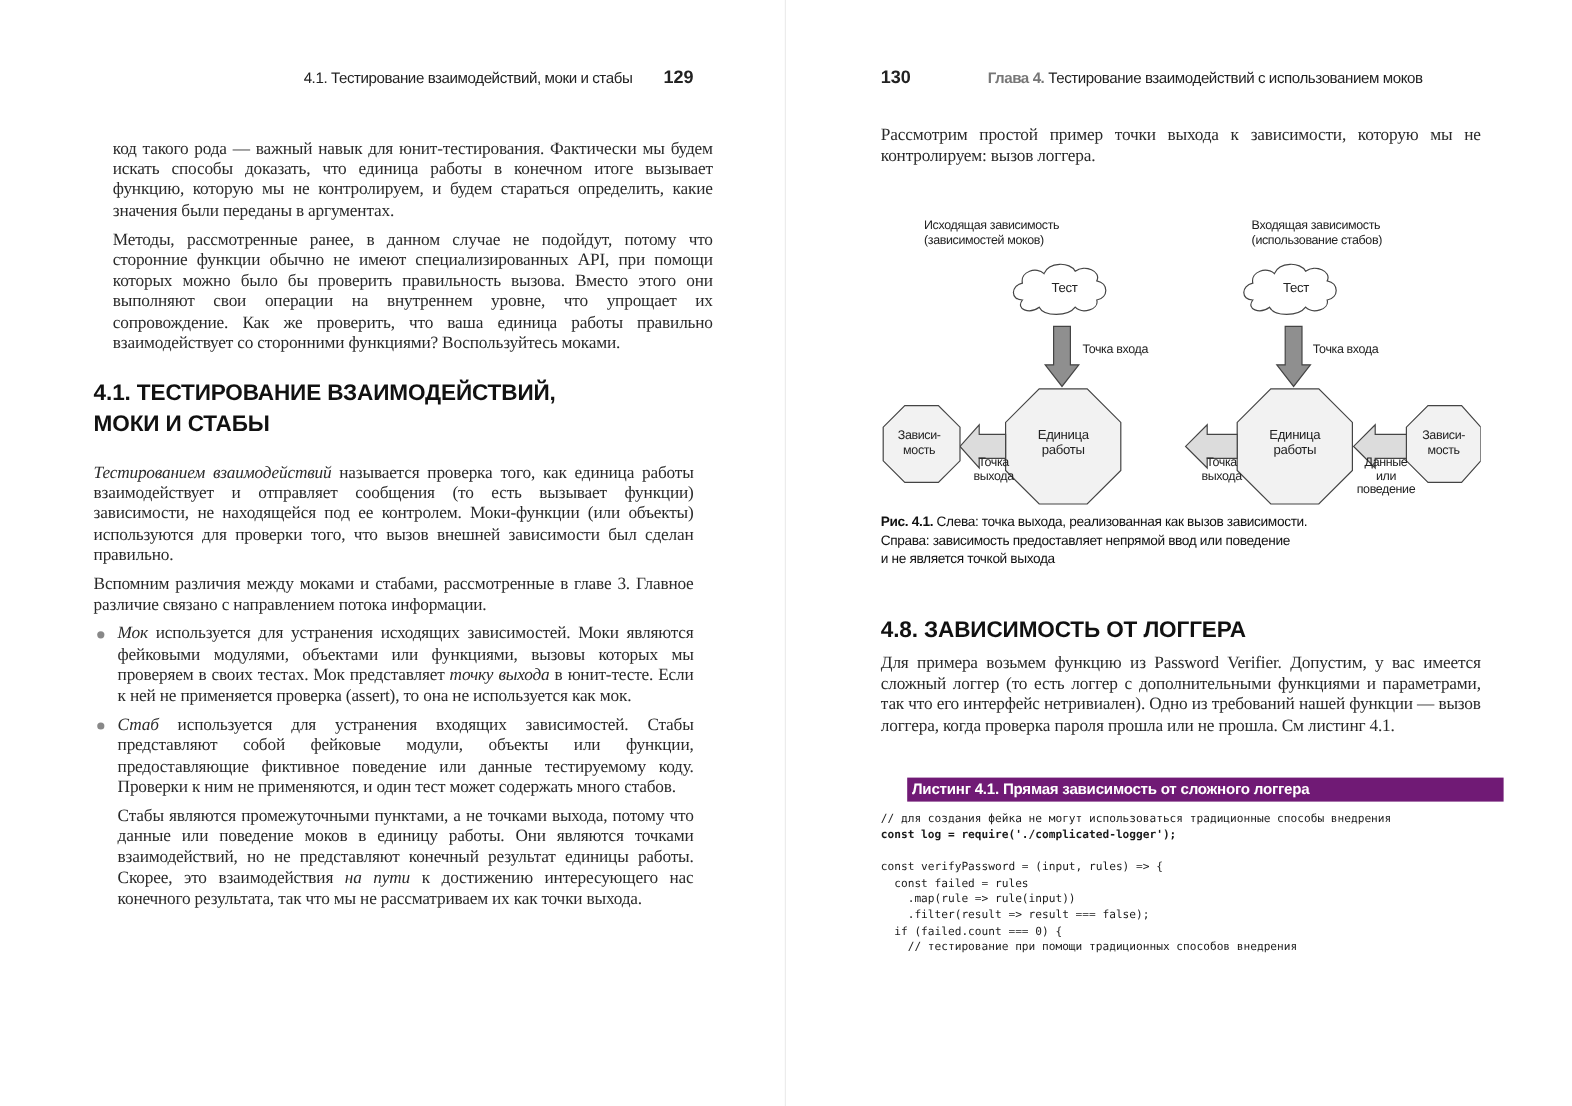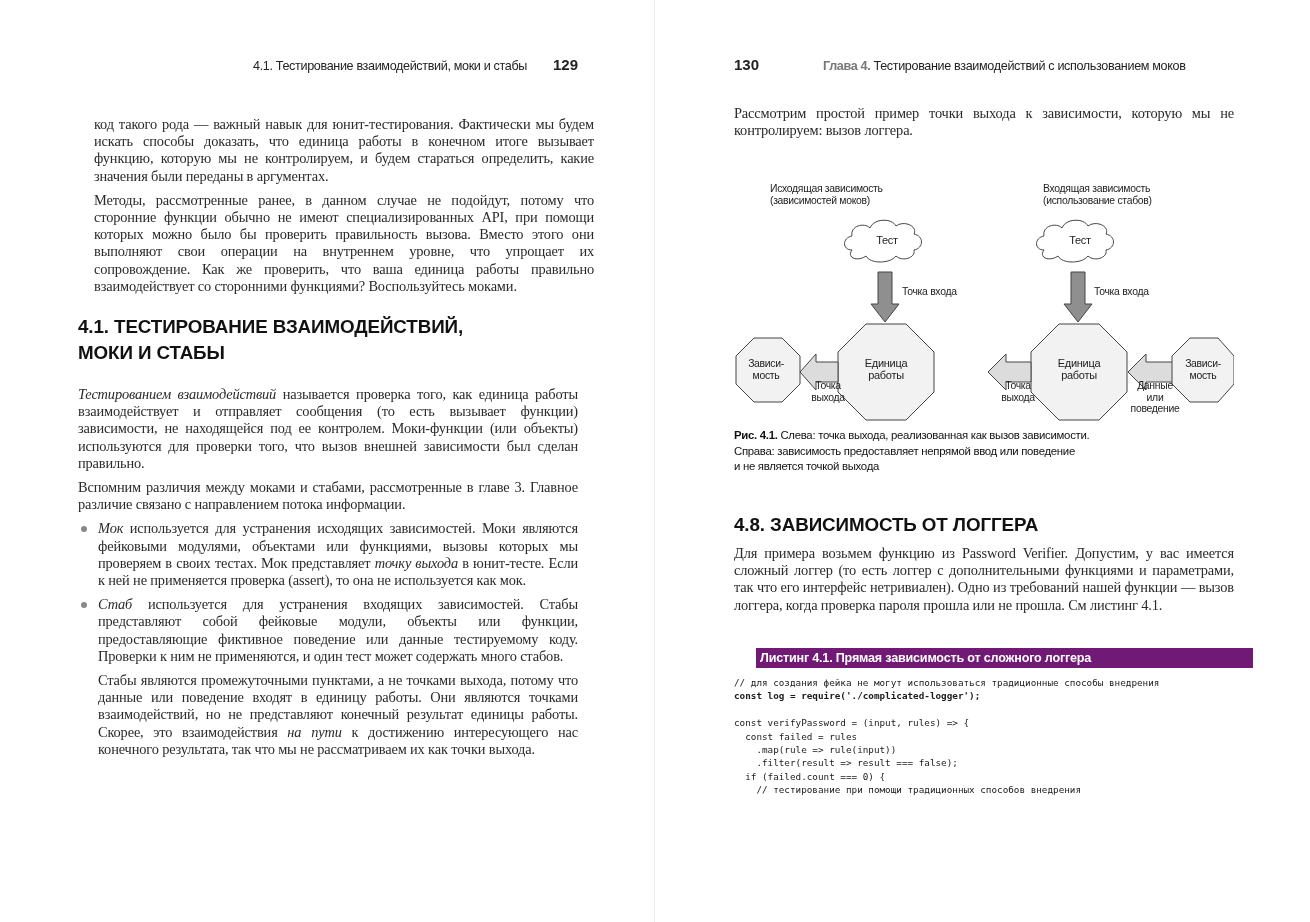--- a/index.html
+++ b/index.html
@@ -86,21 +86,21 @@
     <p>Вспомним различия между моками и стабами, рассмотренные в главе 3. Главное различие связано с направлением потока информации.</p>
 
     <ul class="bullets">
       <li>
         <span class="dot"></span>
         <p><i>Мок</i><span> используется для устранения исходящих зависимостей. Моки являются фейковыми модулями, объектами или функциями, вызовы которых мы проверяем в своих тестах. Мок представляет </span><i>точку выхода</i><span> в юнит-тесте. Если к ней не применяется проверка (assert), то она не используется как мок.</span></p>
       </li>
       <li>
         <span class="dot"></span>
         <p><i>Стаб</i><span> используется для устранения входящих зависимостей. Стабы представляют собой фейковые модули, объекты или функции, предоставляющие фиктивное поведение или данные тестируемому коду. Проверки к ним не применяются, и один тест может содержать много стабов.</span></p>
-        <p><span>Стабы являются промежуточными пунктами, а не точками выхода, потому что данные или поведение входят в единицу работы. Они являются точками взаимодействий, но не представляют конечный результат единицы работы. Скорее, это взаимодействия </span><i>на пути</i><span> к достижению интересующего нас конечного результата, так что мы не рассматриваем их как точки выхода.</span></p>
+        <p><span>Стабы являются промежуточными пунктами, а не точками выхода, потому что данные или поведение моков в единицу работы. Они являются точками взаимодействий, но не представляют конечный результат единицы работы. Скорее, это взаимодействия </span><i>на пути</i><span> к достижению интересующего нас конечного результата, так что мы не рассматриваем их как точки выхода.</span></p>
       </li>
     </ul>
   </div>
 </div>
 
 <div class="page right">
   <div class="running-head">
     <span class="pnum">130</span><span class="chap">Глава 4.</span><span> Тестирование взаимодействий с использованием моков</span>
   </div>
 

